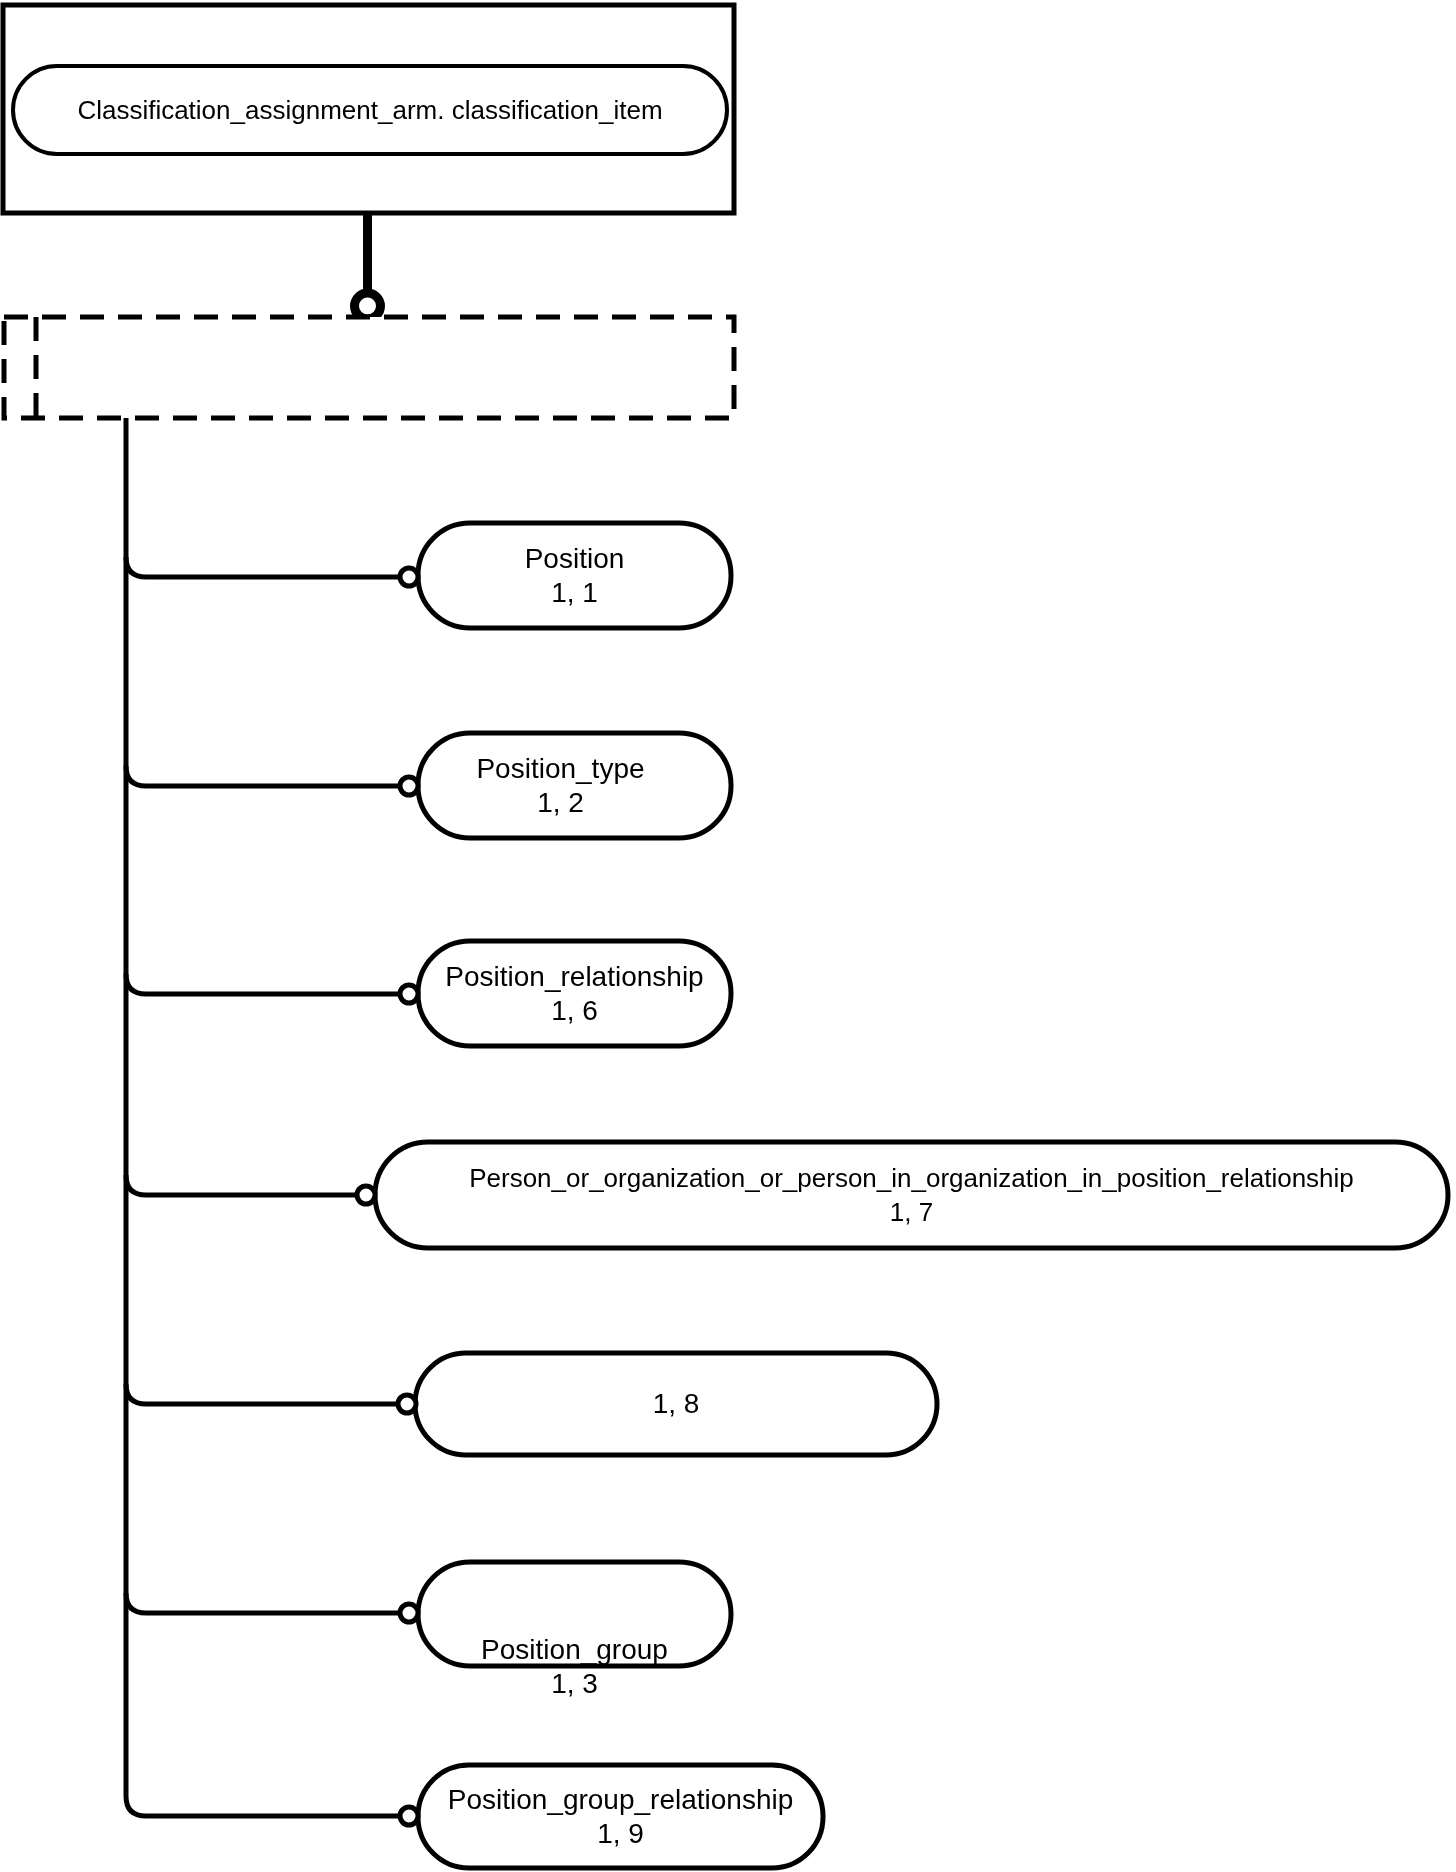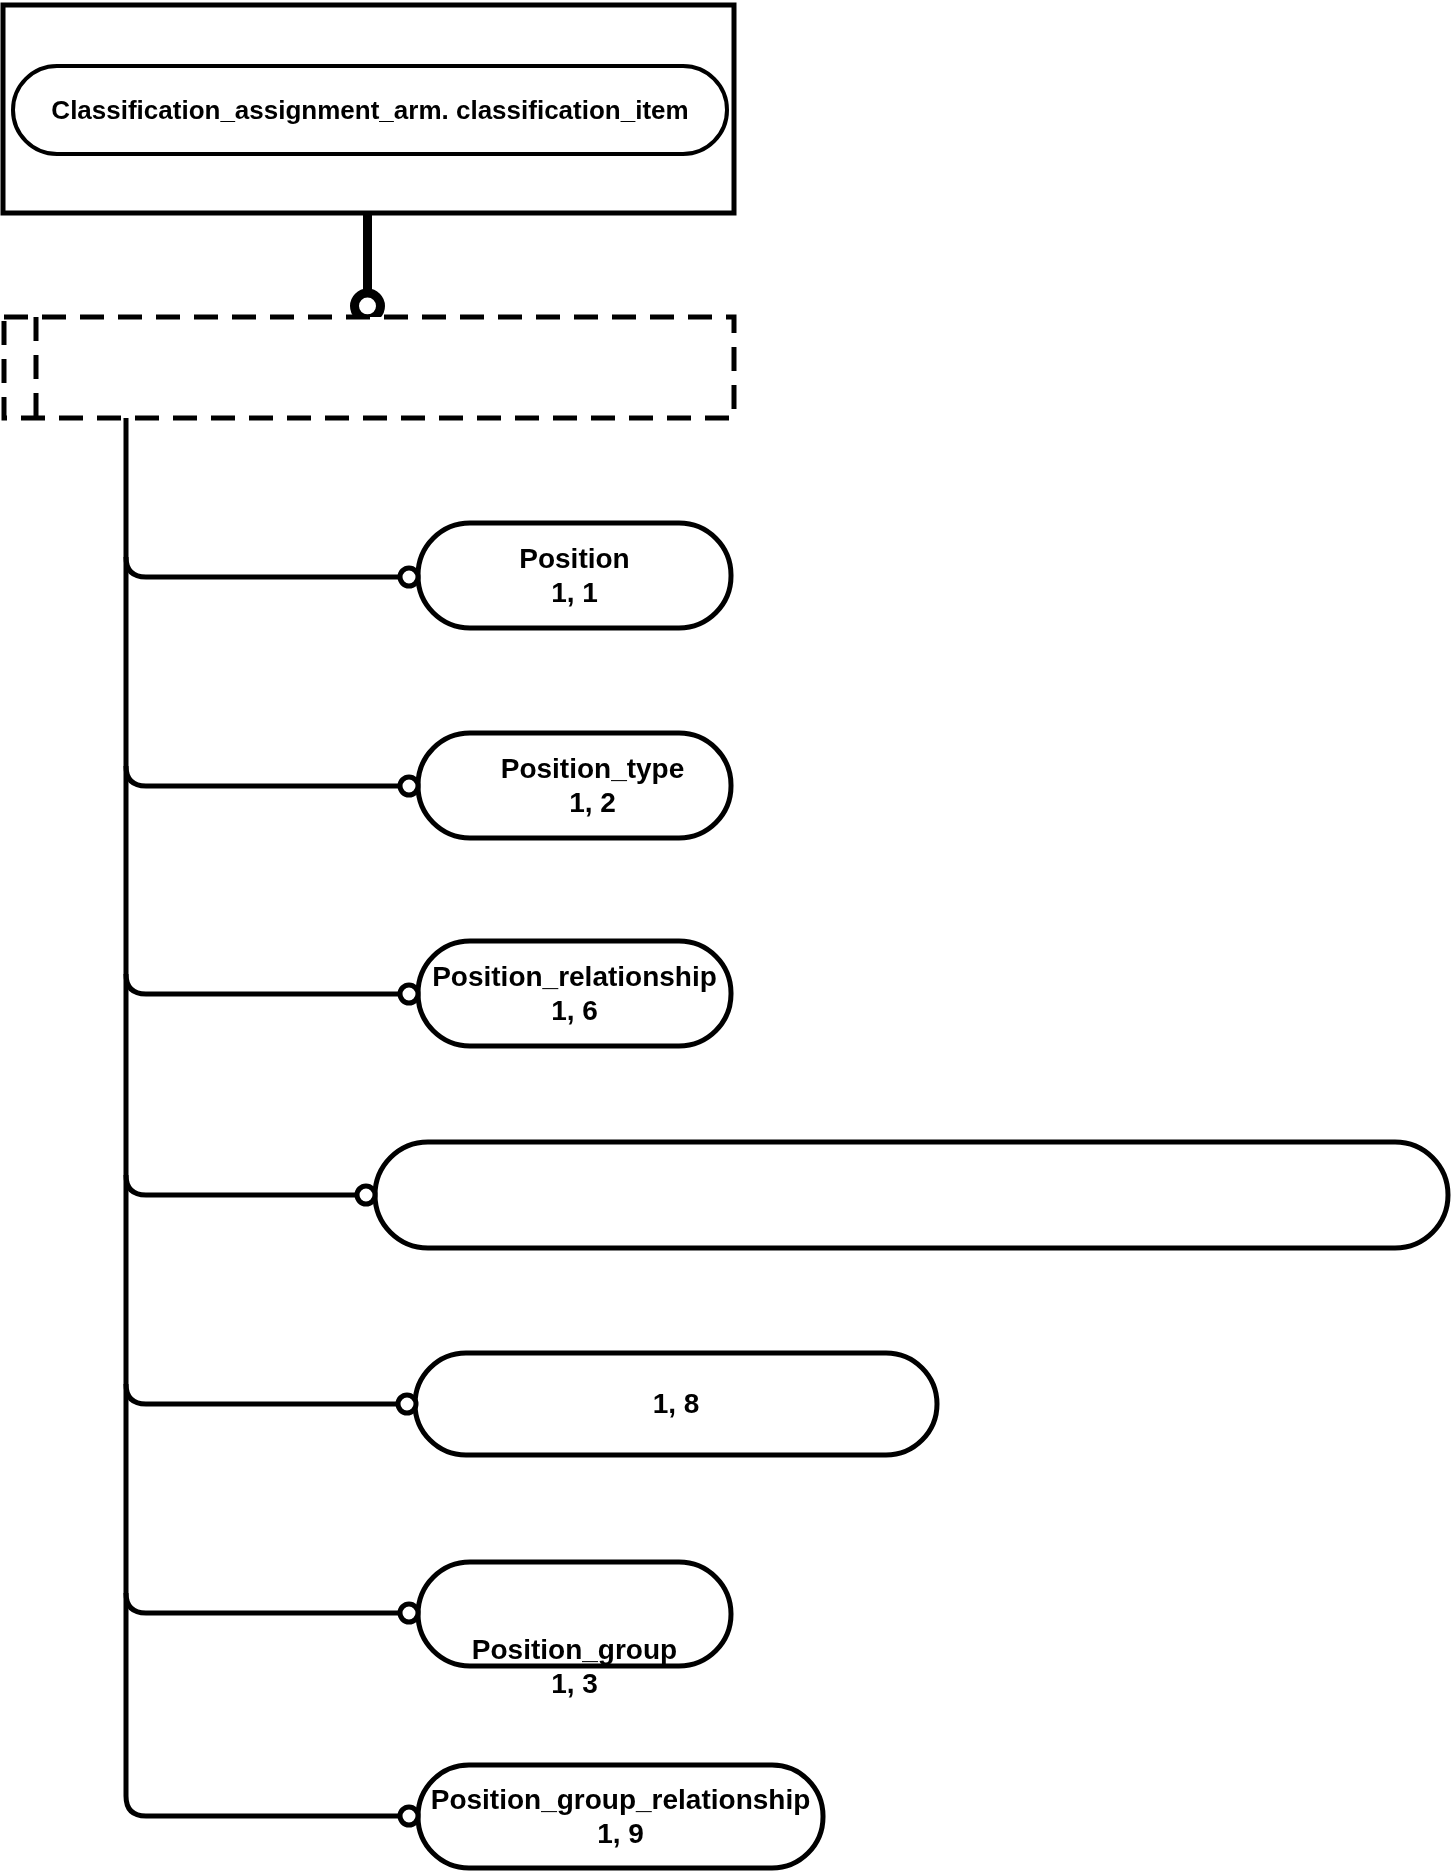--- a/index.html
+++ b/index.html
@@ -12,34 +12,34 @@
     color: #000000;
   }
   #shapes { position: absolute; left: 0; top: 0; width: 1456px; height: 1872px; }
   .label {
     position: absolute;
     display: flex;
     flex-direction: column;
     align-items: center;
     justify-content: center;
     text-align: right;
-    font-weight: bold;
+    font-weight: normal;
     line-height: 34px;
     white-space: nowrap;
     color: #000000;
   }
   .label .name-line, .label .ref-line { display: block; }
   
   .lbl-title { left: 13px; top: 66px; width: 714px; height: 88px; font-size: 26px; }
   
   .lbl-select { left: 4px; top: 317px; width: 730px; height: 101px; font-size: 28px; line-height: 33px; }
   
   .lbl-node { font-size: 28px; }
   .lbl-n1 { left: 418px; top: 523px;  width: 313px;  height: 105px; }
-  .lbl-n2 { left: 436px; top: 733px;  width: 313px;  height: 105px; }
+  .lbl-n2 { left: 404px; top: 733px;  width: 313px;  height: 105px; }
   .lbl-n3 { left: 418px; top: 941px;  width: 313px;  height: 105px; }
   .lbl-n4 { left: 375px; top: 1142px; width: 1073px; height: 106px; font-size: 26px; }
   .lbl-n5 { left: 415px; top: 1353px; width: 522px;  height: 102px; }
   .lbl-n6 { left: 418px; top: 1615px; width: 313px;  height: 104px; }
   .lbl-n7 { left: 418px; top: 1765px; width: 405px;  height: 103px; }
 </style>
 </head>
 <body>
 
 <div id="canvas">
@@ -95,20 +95,24 @@
   <div class="label lbl-node lbl-n2">
     <span class="name-line">Position_type</span>
     <span class="ref-line">1, 2</span>
   </div>
 
   <div class="label lbl-node lbl-n3">
     <span class="name-line">Position_relationship</span>
     <span class="ref-line">1, 6</span>
   </div>
 
+  <div class="label lbl-node lbl-n4">
+    <span class="name-line">Person_or_organization_or_person_in_organization_in_position_relationship</span>
+    <span class="ref-line">1, 7</span>
+  </div>
 
   <div class="label lbl-node lbl-n5">
     <span class="ref-line">1, 8</span>
   </div>
 
   <div class="label lbl-node lbl-n6">
     <span class="name-line">Position_group</span>
     <span class="ref-line">1, 3</span>
   </div>
 

